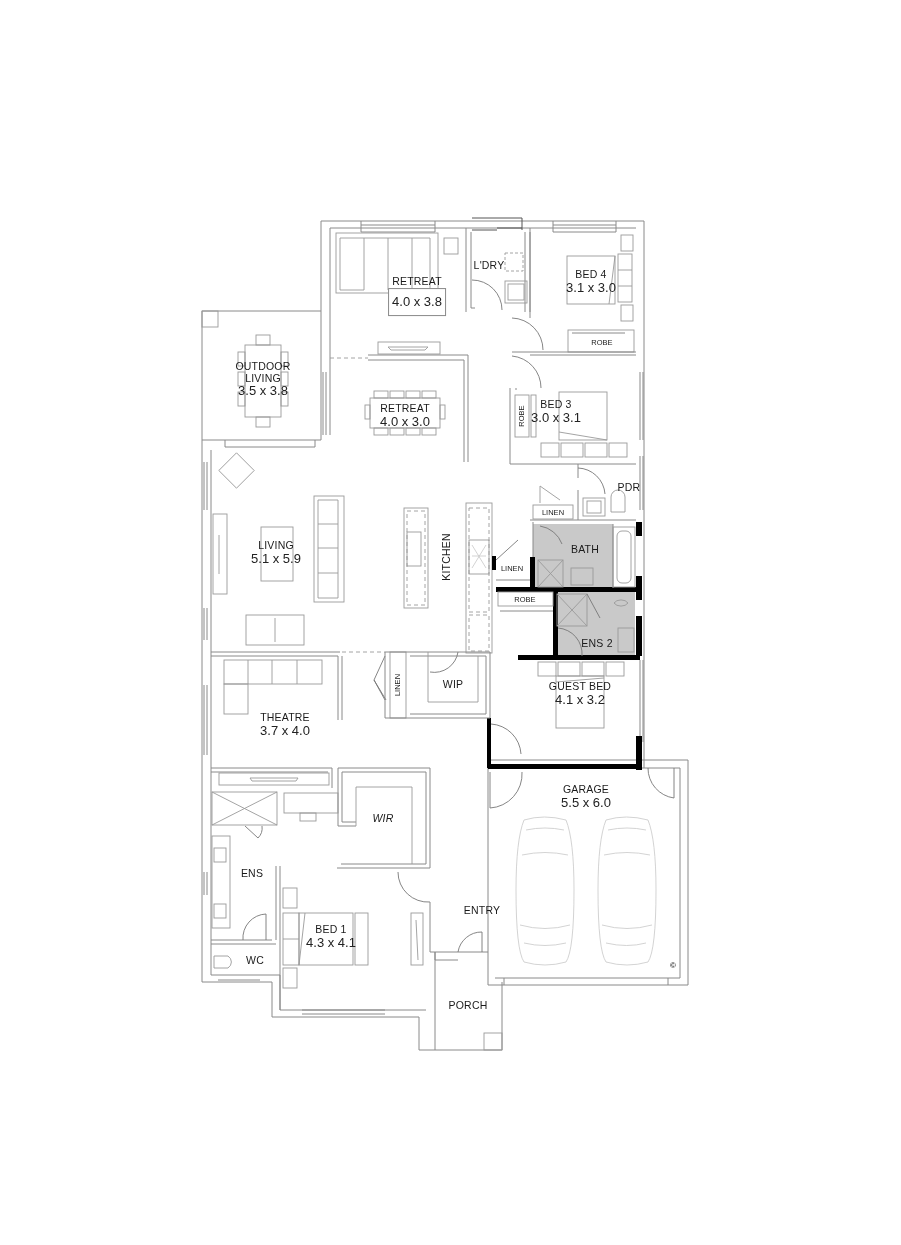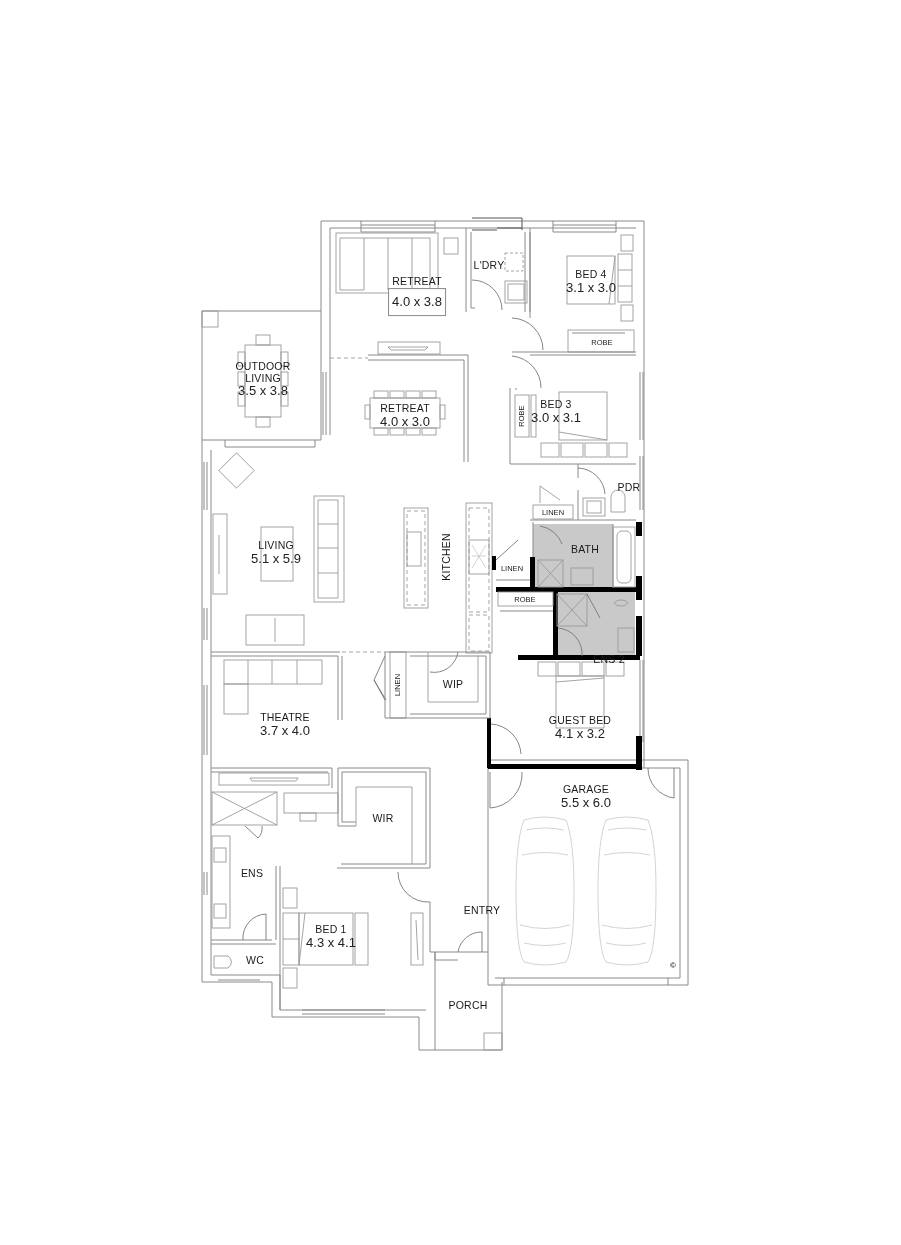--- a/index.html
+++ b/index.html
@@ -293,32 +293,32 @@
 <div class="lbl name" style="left:613px;top:488px;padding-left:32px;">PDR</div>
 <div class="lbl small" style="left:553px;top:513px;">LINEN</div>
 <div class="lbl" style="left:276px;top:553px;">
   <div class="name">LIVING</div>
   <div class="dim">5.1 x 5.9</div>
 </div>
 <div class="lbl name vert" style="left:447px;top:557px;">KITCHEN</div>
 <div class="lbl small" style="left:512px;top:569px;">LINEN</div>
 <div class="lbl name" style="left:585px;top:550px;">BATH</div>
 <div class="lbl small" style="left:525px;top:600px;">ROBE</div>
-<div class="lbl name" style="left:597px;top:660px;margin-left:12px;">ENS 2</div>
+<div class="lbl name" style="left:597px;top:644px;">ENS 2</div>
 <div class="lbl" style="left:285px;top:725px;">
   <div class="name">THEATRE</div>
   <div class="dim">3.7 x 4.0</div>
 </div>
 <div class="lbl small vert" style="left:398px;top:685px;">LINEN</div>
 <div class="lbl name" style="left:453px;top:685px;">WIP</div>
-<div class="lbl" style="left:580px;top:728px;text-align:center;">
+<div class="lbl" style="left:580px;top:694px;text-align:center;">
   <div class="name">GUEST BED</div>
   <div class="dim">4.1 x 3.2</div>
 </div>
-<div class="lbl name" style="left:383px;top:819px;">WIR</div>
+<div class="lbl name" style="left:383px;top:819px;font-style:italic;">WIR</div>
 <div class="lbl" style="left:586px;top:797px;">
   <div class="name">GARAGE</div>
   <div class="dim">5.5 x 6.0</div>
 </div>
 <div class="lbl name" style="left:252px;top:874px;">ENS</div>
 <div class="lbl" style="left:331px;top:937px;">
   <div class="name">BED 1</div>
   <div class="dim">4.3 x 4.1</div>
 </div>
 <div class="lbl name" style="left:460px;top:911px;margin-left:22px;">ENTRY</div>

